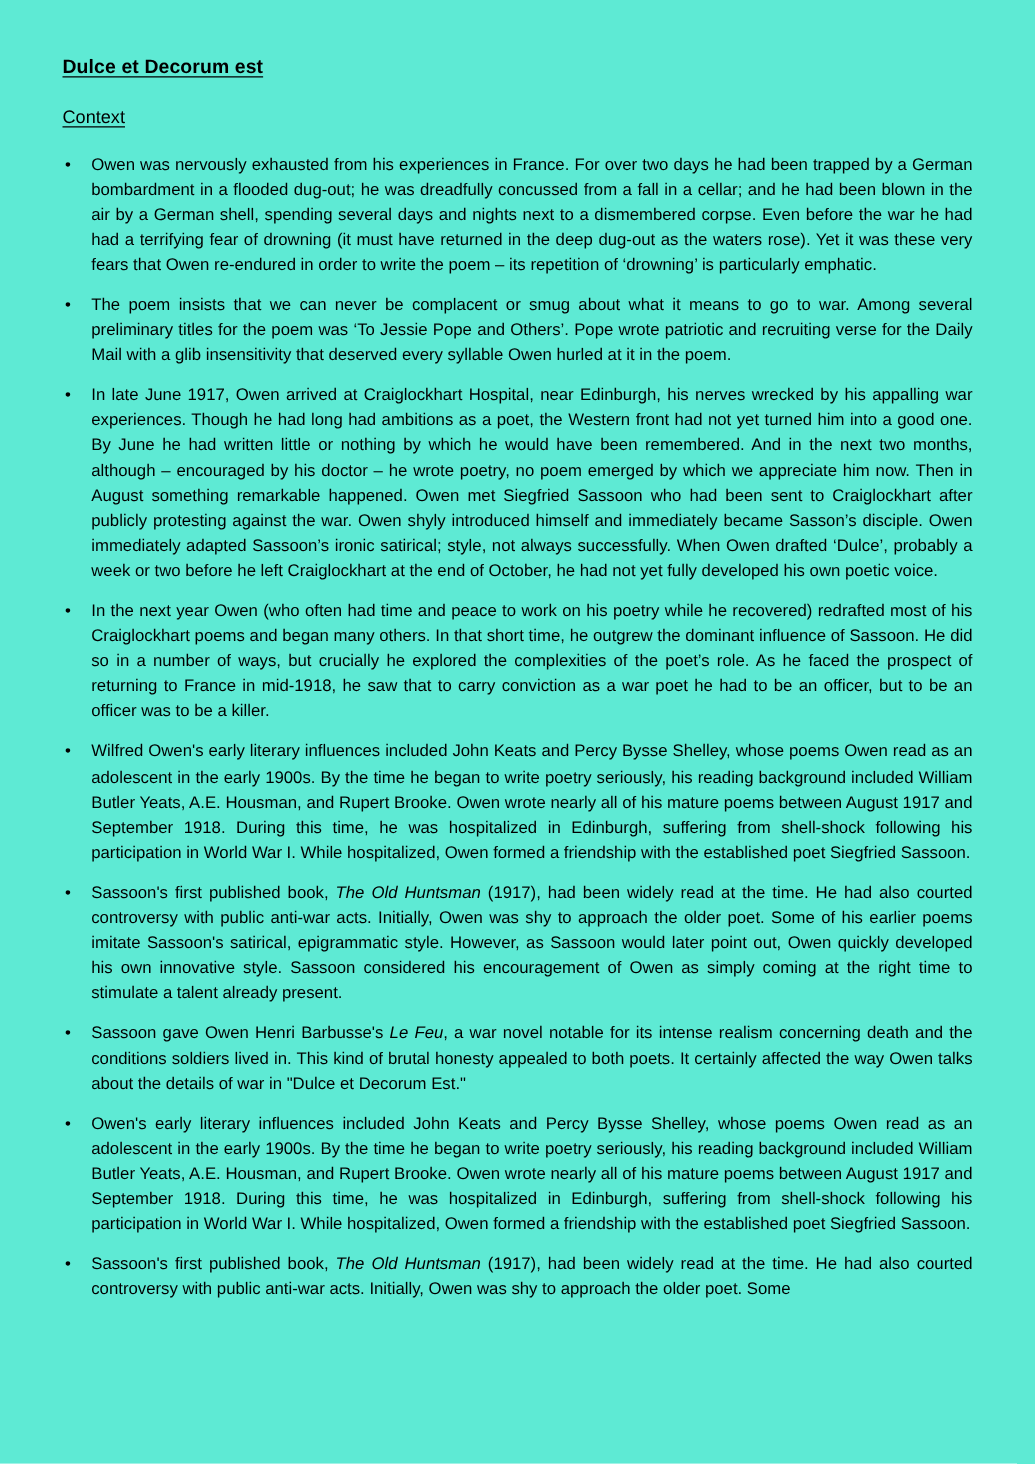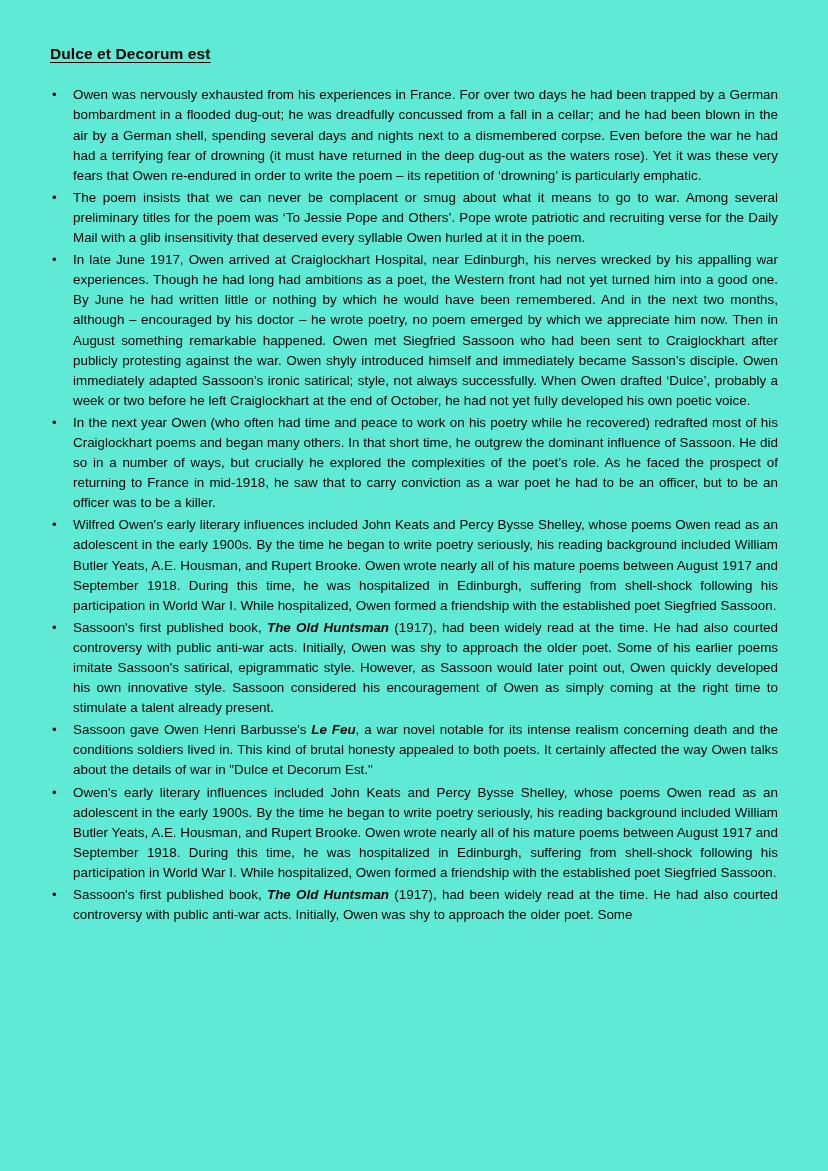--- a/index.html
+++ b/index.html
@@ -44,51 +44,51 @@
     line-height: 1.25;
   }
   ul.bullets {
     list-style: none;
     margin: 0;
     padding: 0;
   }
   ul.bullets > li {
     position: relative;
     padding-left: 23px;
-    margin: 2px 0 1px 0;
+    margin: 12px 0 1px 0;
     font-size: 13.4px;
     line-height: 20.1px;
     text-align: justify;
     text-justify: inter-word;
     hyphens: none;
   }
   ul.bullets > li::before {
     content: "\2022";
     position: absolute;
     left: 2px;
     top: 0;
     font-size: 13.4px;
     line-height: 20.1px;
   }
   .para-text {
     display: block;
   }
   em.title-italic {
     font-style: italic;
-    font-weight: bold;
   }
 </style>
 </head>
 <body>
 
 <div class="page">
   <div class="page-inner">
 
     <h1 class="doc-title">Dulce et Decorum est</h1>
 
+    <h2 class="section-heading">Context</h2>
 
     <ul class="bullets">
         <li>
           <span class="para-text">Owen was nervously exhausted from his experiences in France. For over two days he had been trapped by a German bombardment in a flooded dug-out; he was dreadfully concussed from a fall in a cellar; and he had been blown in the air by a German shell, spending several days and nights next to a dismembered corpse. Even before the war he had had a terrifying fear of drowning (it must have returned in the deep dug-out as the waters rose). Yet it was these very fears that Owen re-endured in order to write the poem – its repetition of ‘drowning’ is particularly emphatic.</span>
         </li>
         <li>
           <span class="para-text">The poem insists that we can never be complacent or smug about what it means to go to war. Among several preliminary titles for the poem was ‘To Jessie Pope and Others’. Pope wrote patriotic and recruiting verse for the Daily Mail with a glib insensitivity that deserved every syllable Owen hurled at it in the poem.</span>
         </li>
         <li>
           <span class="para-text">In late June 1917, Owen arrived at Craiglockhart Hospital, near Edinburgh, his nerves wrecked by his appalling war experiences. Though he had long had ambitions as a poet, the Western front had not yet turned him into a good one. By June he had written little or nothing by which he would have been remembered. And in the next two months, although – encouraged by his doctor – he wrote poetry, no poem emerged by which we appreciate him now. Then in August something remarkable happened. Owen met Siegfried Sassoon who had been sent to Craiglockhart after publicly protesting against the war. Owen shyly introduced himself and immediately became Sasson’s disciple. Owen immediately adapted Sassoon’s ironic satirical; style, not always successfully. When Owen drafted ‘Dulce’, probably a week or two before he left Craiglockhart at the end of October, he had not yet fully developed his own poetic voice.</span>

